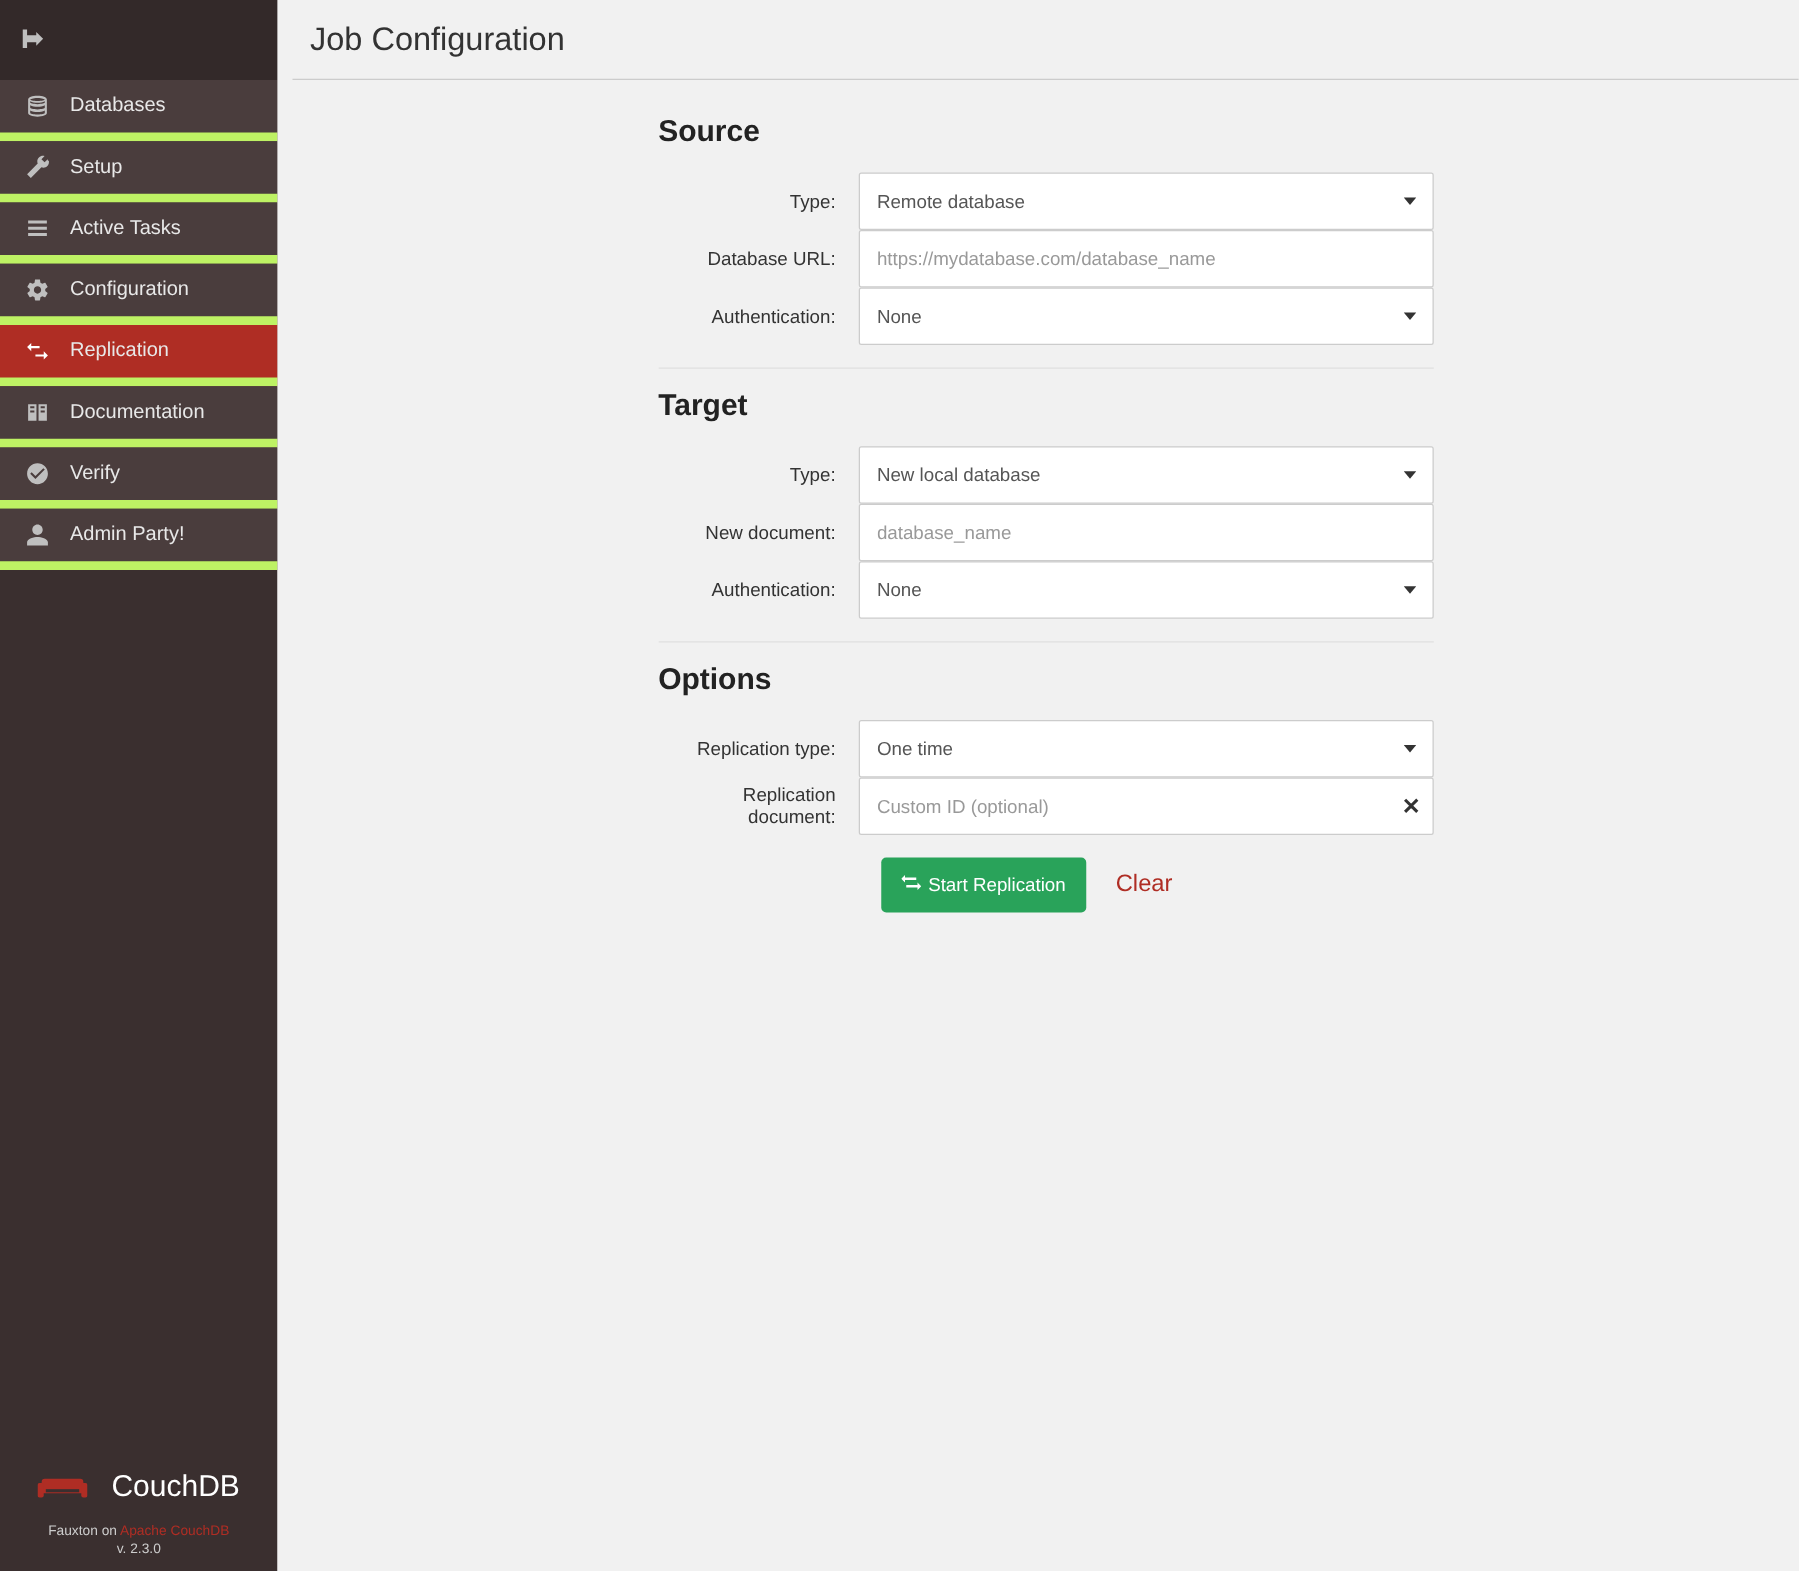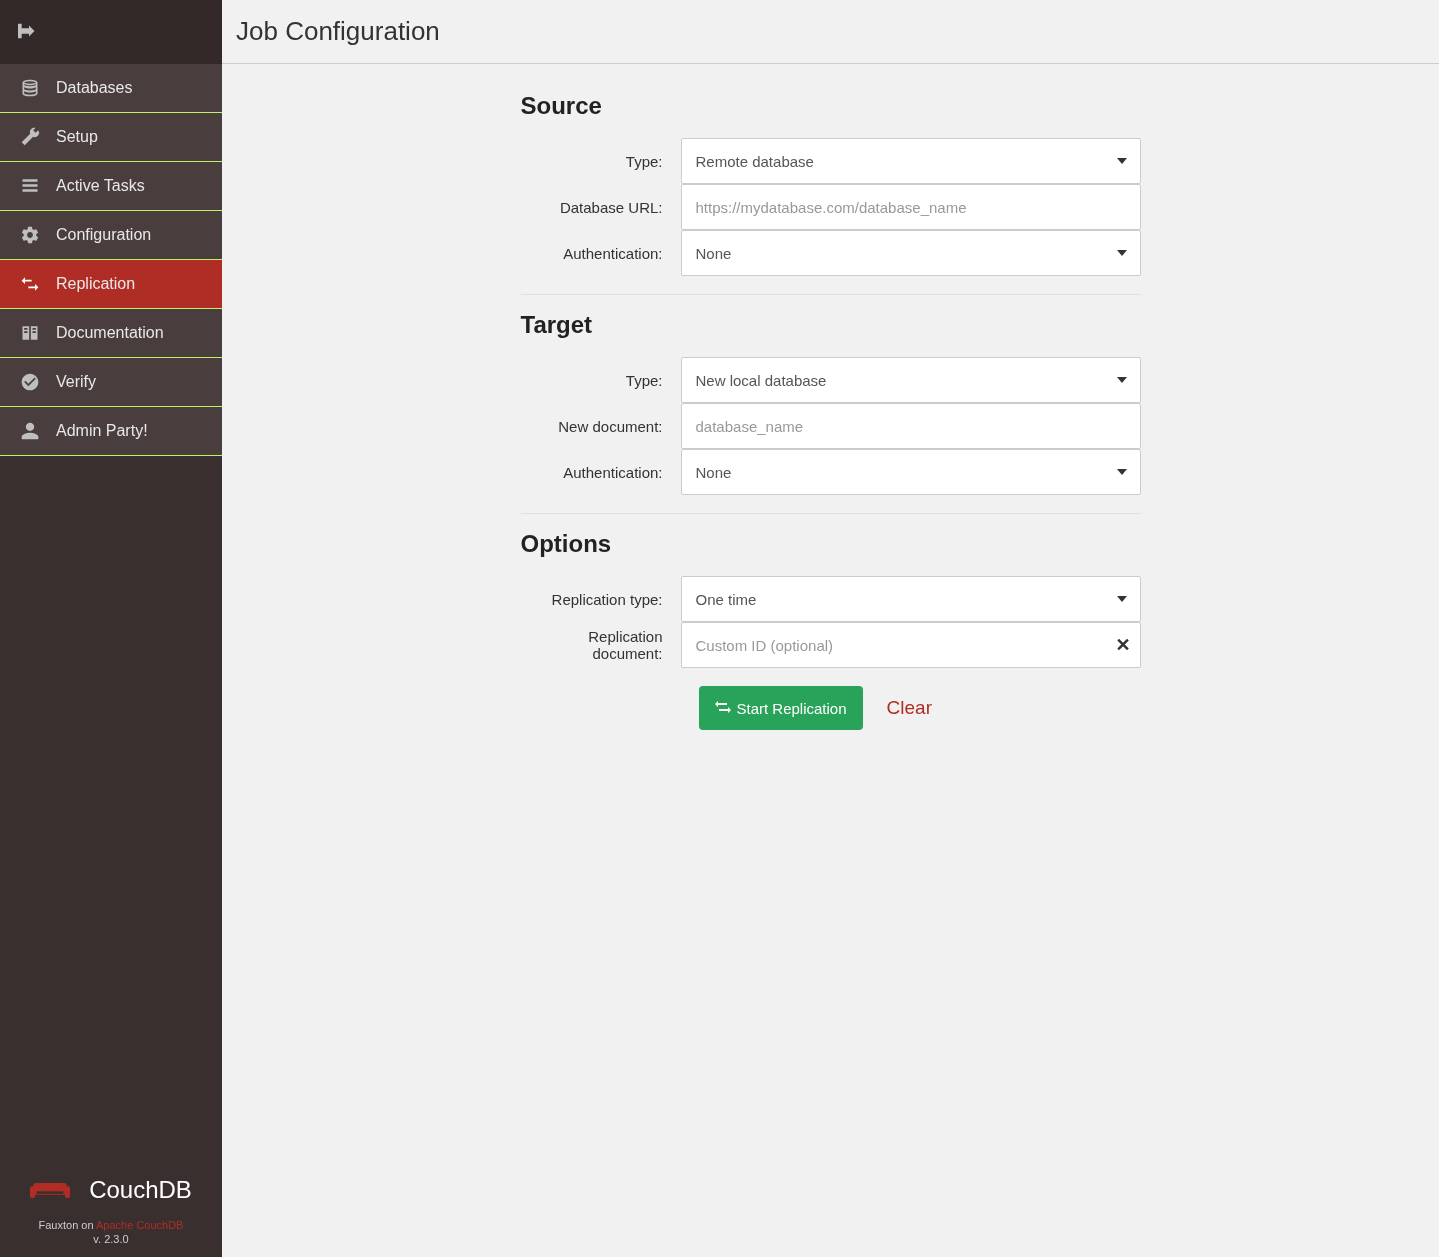--- a/index.html
+++ b/index.html
@@ -29,21 +29,21 @@
   padding-left: 18px;
   background: #332929;
 }
 .sidebar-top svg { fill: #bfbfbf; }
 .nav { flex: 1; }
 .nav-item {
   display: flex;
   align-items: center;
   height: 49px;
   padding-left: 18px;
-  border-bottom: 1px solid #bef264;
+  border-bottom: 7px solid #bef264;
   cursor: pointer;
   color: #e8e8e8;
   font-size: 16px;
   background: #4a3d3d;
 }
 .nav-item.active { background: #af2d24; }
 .nav-item .icon {
   width: 24px;
   height: 24px;
   margin-right: 14px;
@@ -76,20 +76,21 @@
 }
 .footer-line a { color: #af2d24; text-decoration: none; }
 .footer-version { font-size: 11px; color: #ccc; margin-top: 2px; }
 
 
 .main {
   flex: 1;
   background: #f1f1f1;
   display: flex;
   flex-direction: column;
+  padding-left: 12px;
 }
 .header {
   height: 64px;
   border-bottom: 1px solid #ccc;
   display: flex;
   align-items: center;
   padding-left: 14px;
 }
 .header h1 {
   font-size: 26px;

